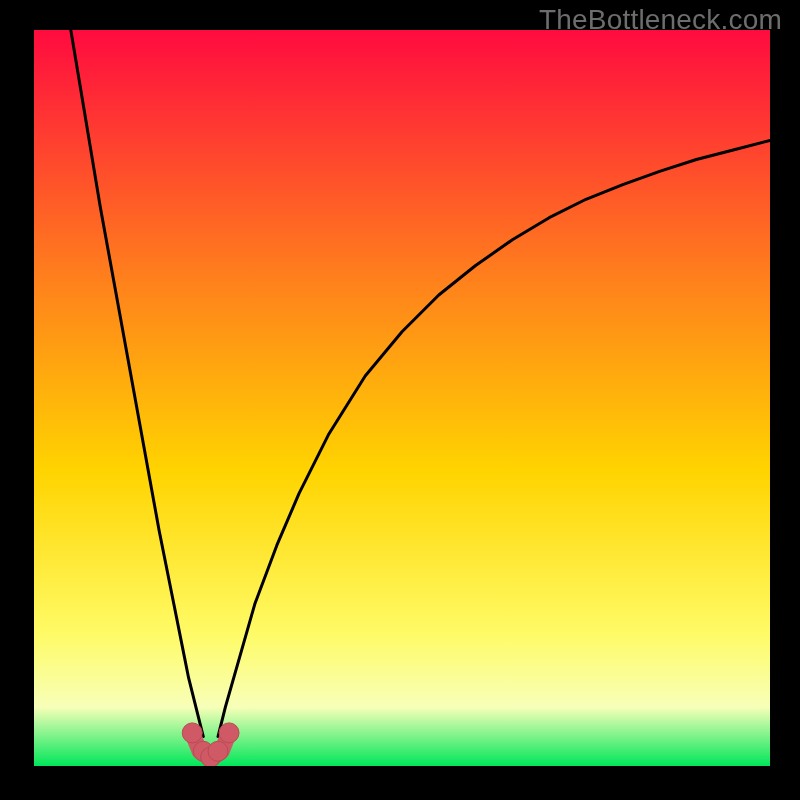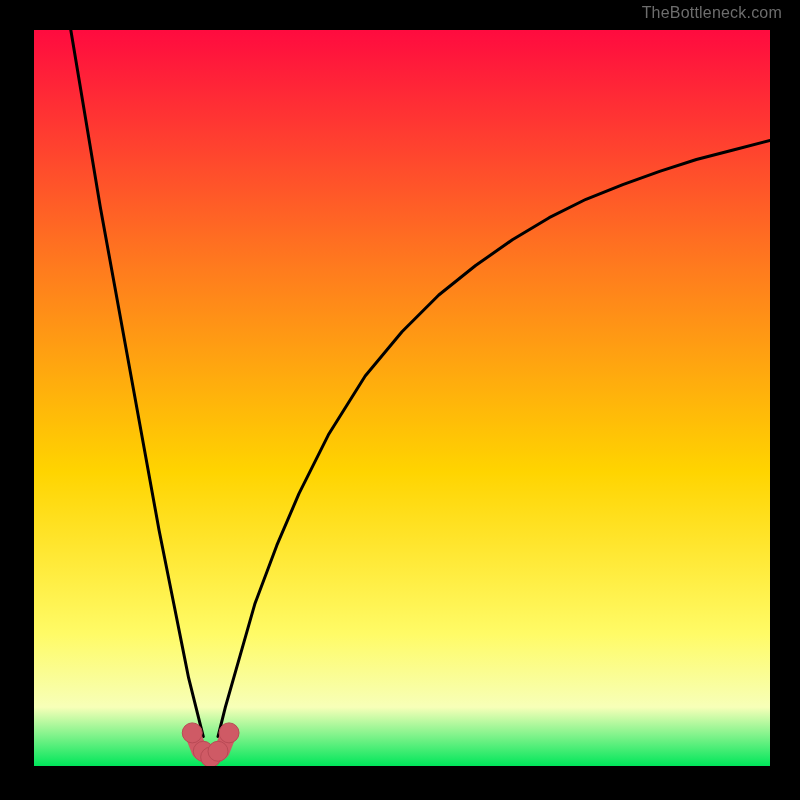--- a/index.html
+++ b/index.html
@@ -1,18 +1,18 @@
 <!DOCTYPE html>
 <html><head>
 <meta charset="utf-8">
 <style>
   html,body{margin:0;padding:0;width:800px;height:800px;background:#000;overflow:hidden;font-family:Arial,Helvetica,sans-serif}
   .frame{position:absolute;left:0;top:0;width:800px;height:800px;background:#000}
   .plot{position:absolute;left:34px;top:30px;width:736px;height:736px}
-  .watermark{position:absolute;top:4px;right:18px;color:#6d6d6d;font-size:16px;font-weight:400;letter-spacing:.2px}
+  .watermark{position:absolute;top:4px;right:18px;color:#6d6d6d;font-size:28px;font-weight:400;letter-spacing:.2px}
   svg{display:block}
 </style>
 </head>
 <body>
 <div class="frame">
   <div class="watermark">TheBottleneck.com</div>
   <div class="plot">
     <svg id="chart-svg" width="736" height="736" viewBox="0 0 736 736">
         <defs>
           <linearGradient id="bg-grad" x1="0" y1="0" x2="0" y2="1">

